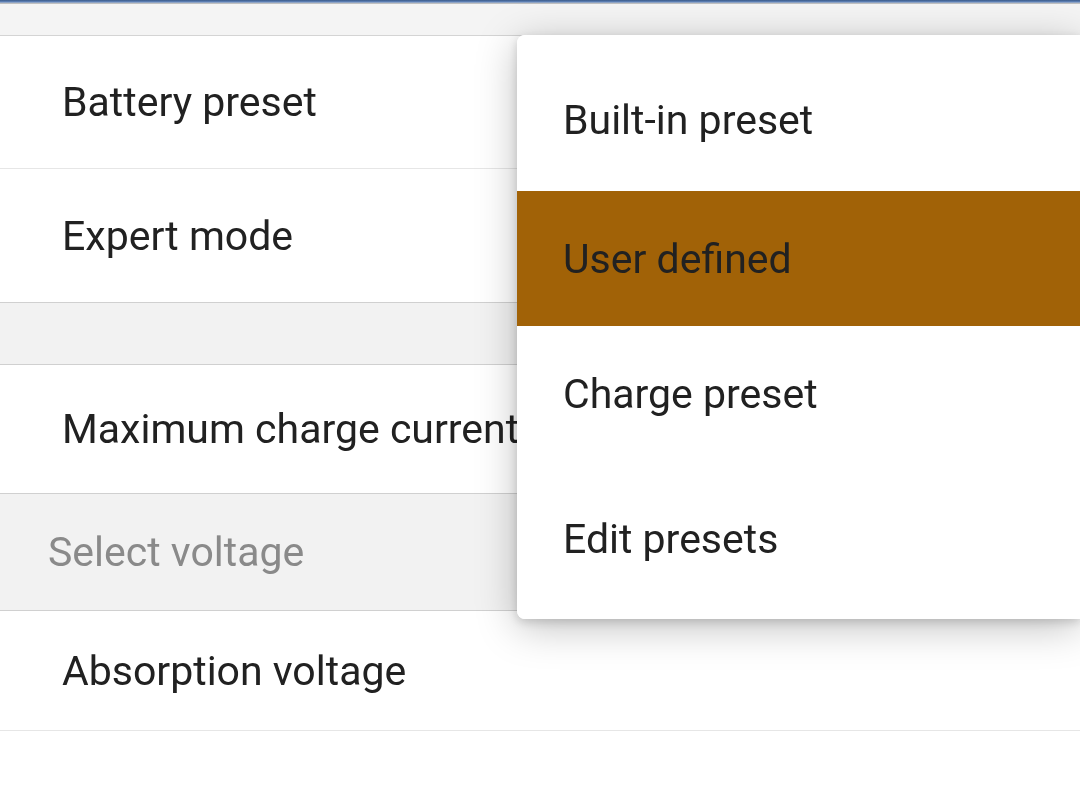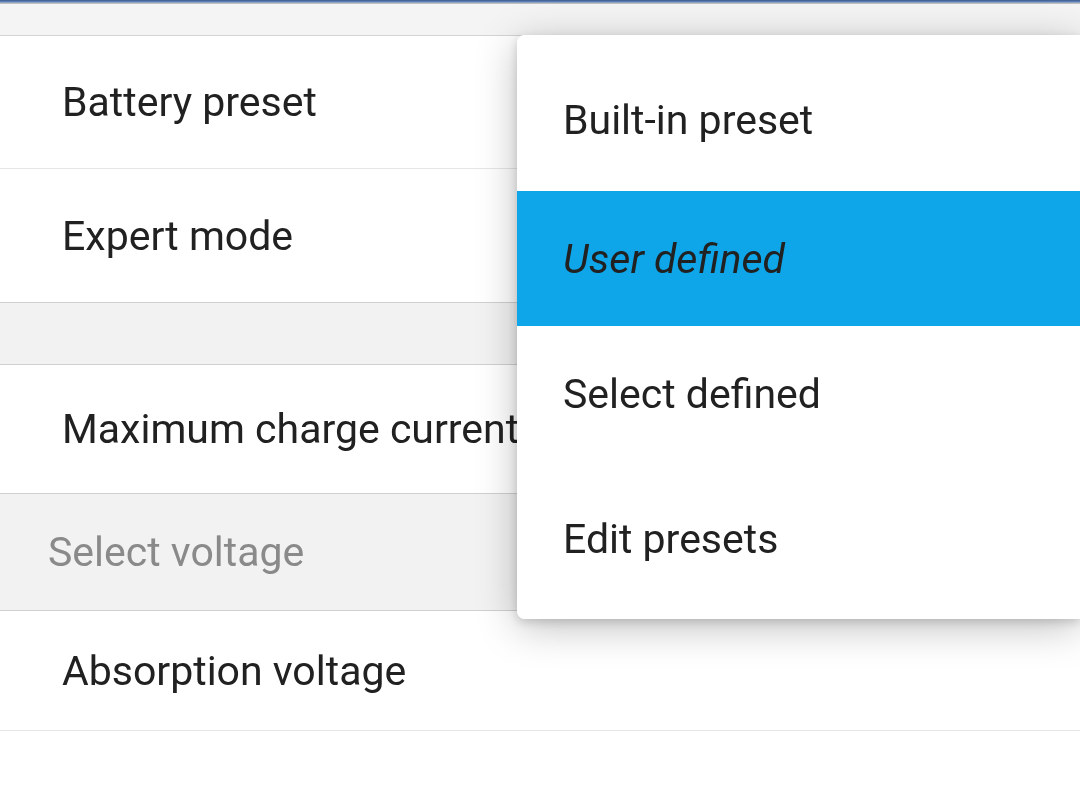--- a/index.html
+++ b/index.html
@@ -102,22 +102,21 @@
       height: 156px;
       padding-top: 14px;
     }
 
     .menu-item:last-child {
       height: 158px;
       padding-bottom: 3px;
     }
 
     .menu-item.selected {
-      background: #0ea5e9;
-      font-style: italic;
+      background: #a16207;
     }
   </style>
 </head>
 <body>
 
 <div class="top-bar"></div>
 
 <div class="content">
   <div class="initial-gap"></div>
 
@@ -153,18 +152,18 @@
 </div>
 
 <div class="menu">
   <div class="menu-item">
     <span>Built-in preset</span>
   </div>
   <div class="menu-item selected">
     <span>User defined</span>
   </div>
   <div class="menu-item">
-    <span>Select defined</span>
+    <span>Charge preset</span>
   </div>
   <div class="menu-item">
     <span>Edit presets</span>
   </div>
 </div>
 
 </body></html>

